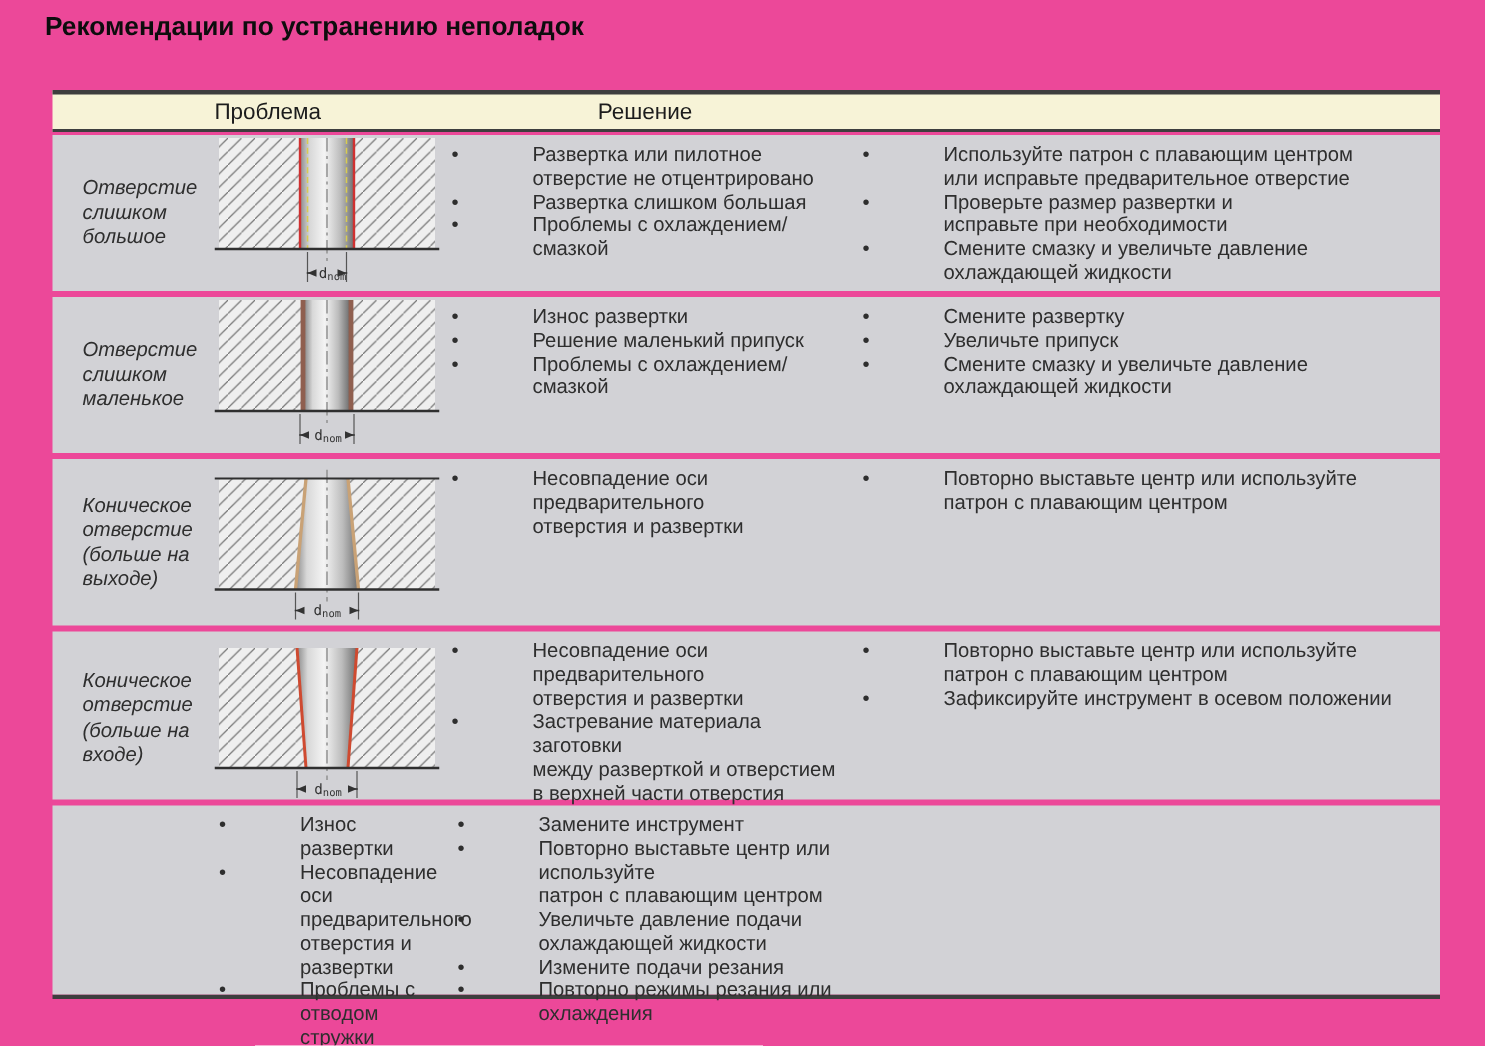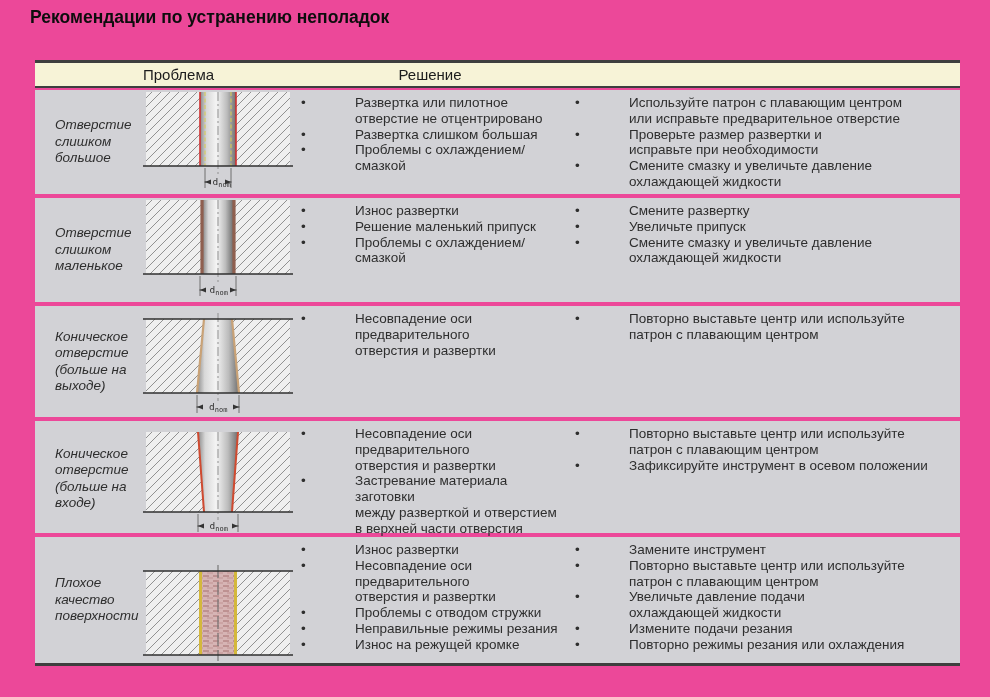--- a/index.html
+++ b/index.html
@@ -285,23 +285,20 @@
               </li>
             <li>
                 <span class="blt">•</span>
                 <span class="txt">Зафиксируйте инструмент в осевом положении</span>
               </li>
           </ul>
         </div>
       </div>
 
       <div class="row r5">
-        <div class="problem-cell">Плохое
-качество
-поверхности</div>
         <div class="illus-cell">
           <svg class="illus" width="150" height="98" viewBox="0 0 150 98">
             <rect x="3" y="6" width="144" height="84" fill="url(#hatch)"></rect>
             <rect x="58" y="6" width="34" height="84" fill="url(#rough)"></rect>
             <line x1="57.5" y1="6" x2="57.5" y2="90" stroke="#d4b83c" stroke-width="3"></line>
             <line x1="92.5" y1="6" x2="92.5" y2="90" stroke="#d4b83c" stroke-width="3"></line>
             <line x1="75" y1="0" x2="75" y2="96" stroke="#6f6f6f" stroke-width="1.1" stroke-dasharray="13 4"></line>
             <line x1="0" y1="6" x2="150" y2="6" stroke="#2f2f2f" stroke-width="1.4"></line>
             <line x1="0" y1="90" x2="150" y2="90" stroke="#2f2f2f" stroke-width="1.6"></line>
           </svg>

